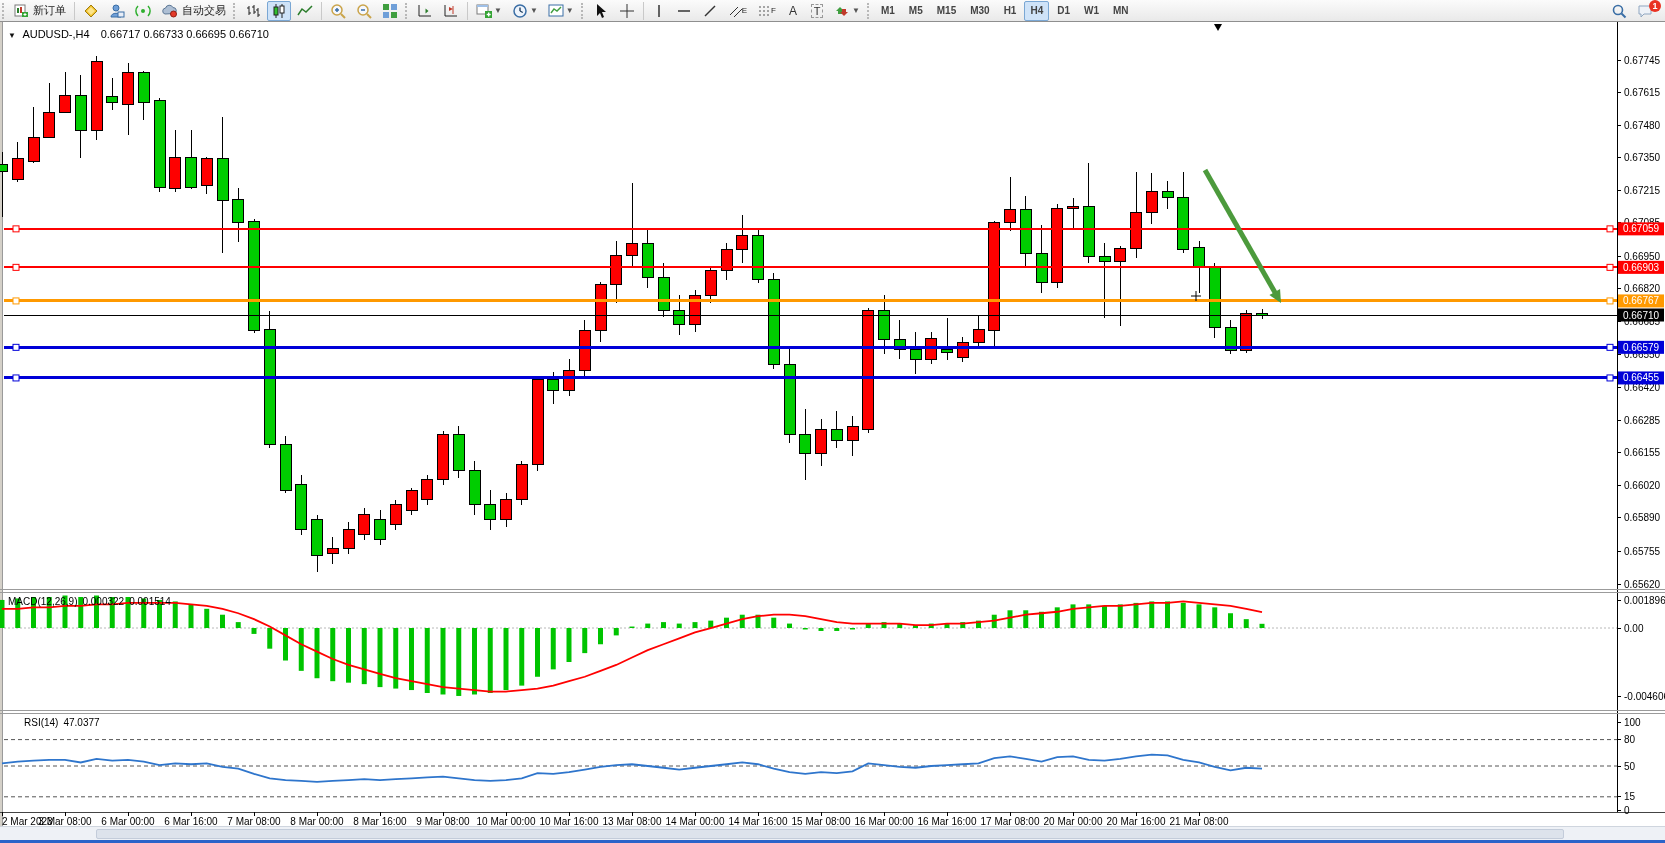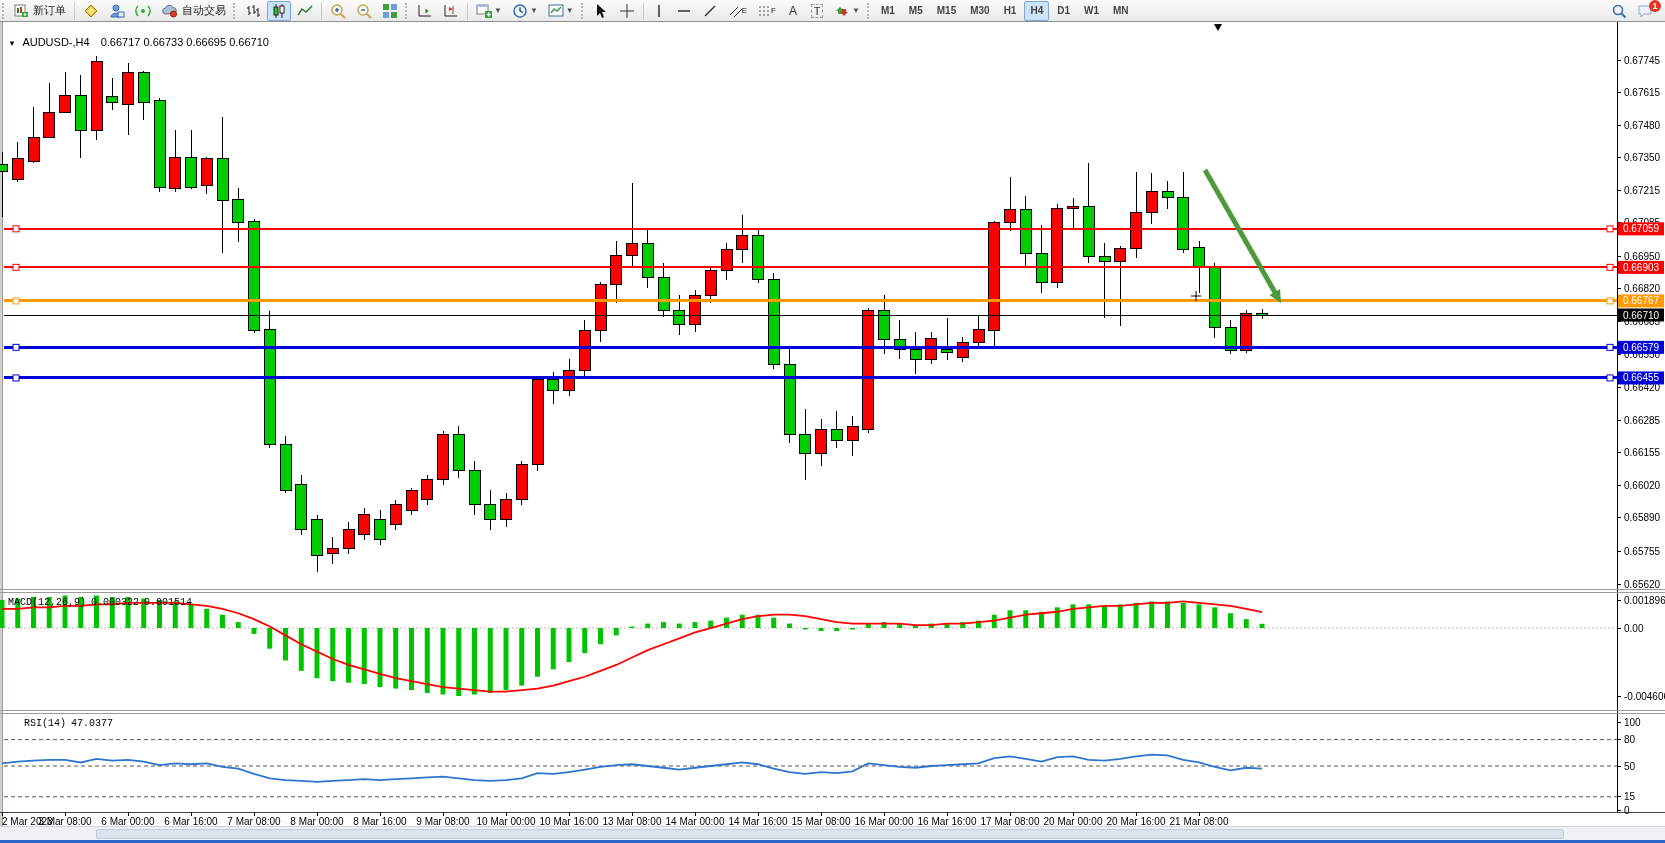--- a/index.html
+++ b/index.html
@@ -22,25 +22,25 @@
   .dd{font-size:8px;color:#555;margin-left:2px;}
   #chat-wrap{position:relative;}
   #chat-badge{position:absolute;top:-2px;right:-4px;background:#e93323;color:#fff;
     border-radius:7px;min-width:12px;height:12px;font-size:9px;line-height:12px;
     text-align:center;padding:0 2px;font-weight:bold;}
   .spacer{flex:1;}
 
   
   #chart-area{position:absolute;left:0;top:22px;width:1665px;height:821px;background:#fff;}
   #left-border{position:absolute;left:0;top:22px;width:3px;height:804px;background:#d4d0c8;border-right:1px solid #9a9a9a;}
-  #chart-title{position:absolute;left:8px;top:28px;font-size:11px;color:#000;z-index:5;margin-top:8px;}
+  #chart-title{position:absolute;left:8px;top:28px;font-size:11px;color:#000;z-index:5;}
   #chart-title .tri{font-size:8px;color:#111;margin-right:4px;}
   #macd-label{position:absolute;left:8px;top:596px;font-size:10px;color:#000;z-index:5;}
   #rsi-label{position:absolute;left:8px;top:717px;font-size:10px;color:#000;z-index:5;padding-left:16px;}
-  #macd-label span,#rsi-label span{margin-right:5px;font-family:Liberation Mono, monospace;}
+  #macd-label span,#rsi-label span{margin-right:5px;}
   #chart-svg{position:absolute;left:0;top:0;width:1665px;height:843px;}
   .split{position:absolute;left:0;width:1665px;height:1px;background:#9b9b9b;}
 
   #scrollbar{position:absolute;left:0;top:826px;width:1665px;height:14px;background:#eef1f6;border-top:1px solid #cfd5de;}
   #scroll-thumb{position:absolute;left:96px;top:2px;width:1468px;height:10px;background:#dde3ec;border:1px solid #c3ccda;border-radius:2px;}
   #taskbar-edge{position:absolute;left:0;top:840px;width:1665px;height:3px;background:#2a63c9;}
 
   text{font-family:"Liberation Sans",sans-serif;}
 </style>
 </head>

